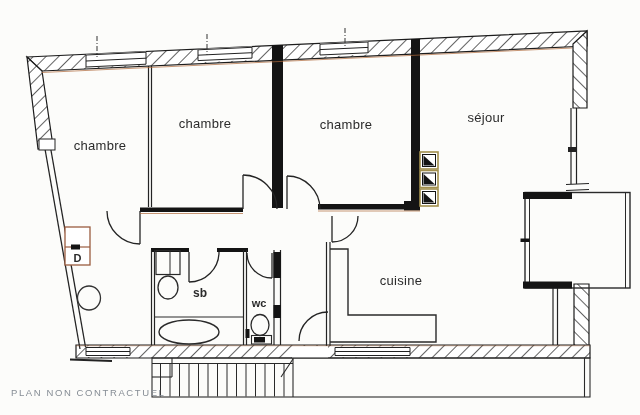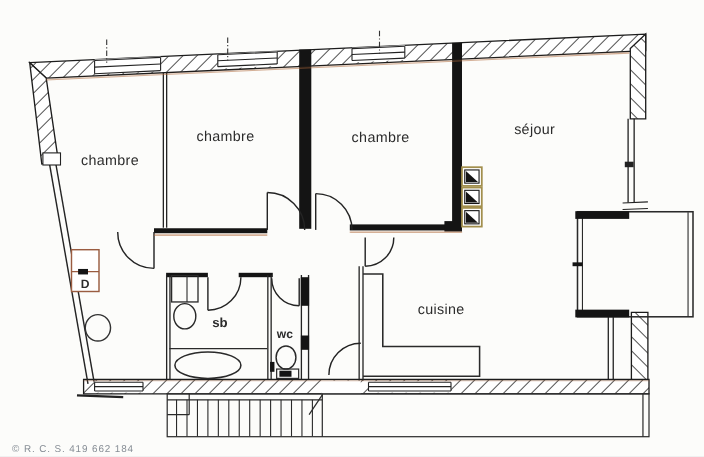--- a/index.html
+++ b/index.html
@@ -251,14 +251,14 @@
     <text class="room-label" x="205" y="128">chambre</text>
     <text class="room-label" x="346" y="129">chambre</text>
     <text class="room-label" x="486" y="122">séjour</text>
     <text class="room-label" x="401" y="285">cuisine</text>
     <text class="small-label" x="200" y="297">sb</text>
     <text class="tiny-label" x="259" y="307">wc</text>
     <text class="tiny-label" x="77.5" y="261.5">D</text>
   </g>
 </svg>
 
-<div class="footer footer-line2">© R. C. S. 419 662 184</div>
+<div class="footer footer-line1">PLAN NON CONTRACTUEL</div>
 </div>
 
 </body></html>

